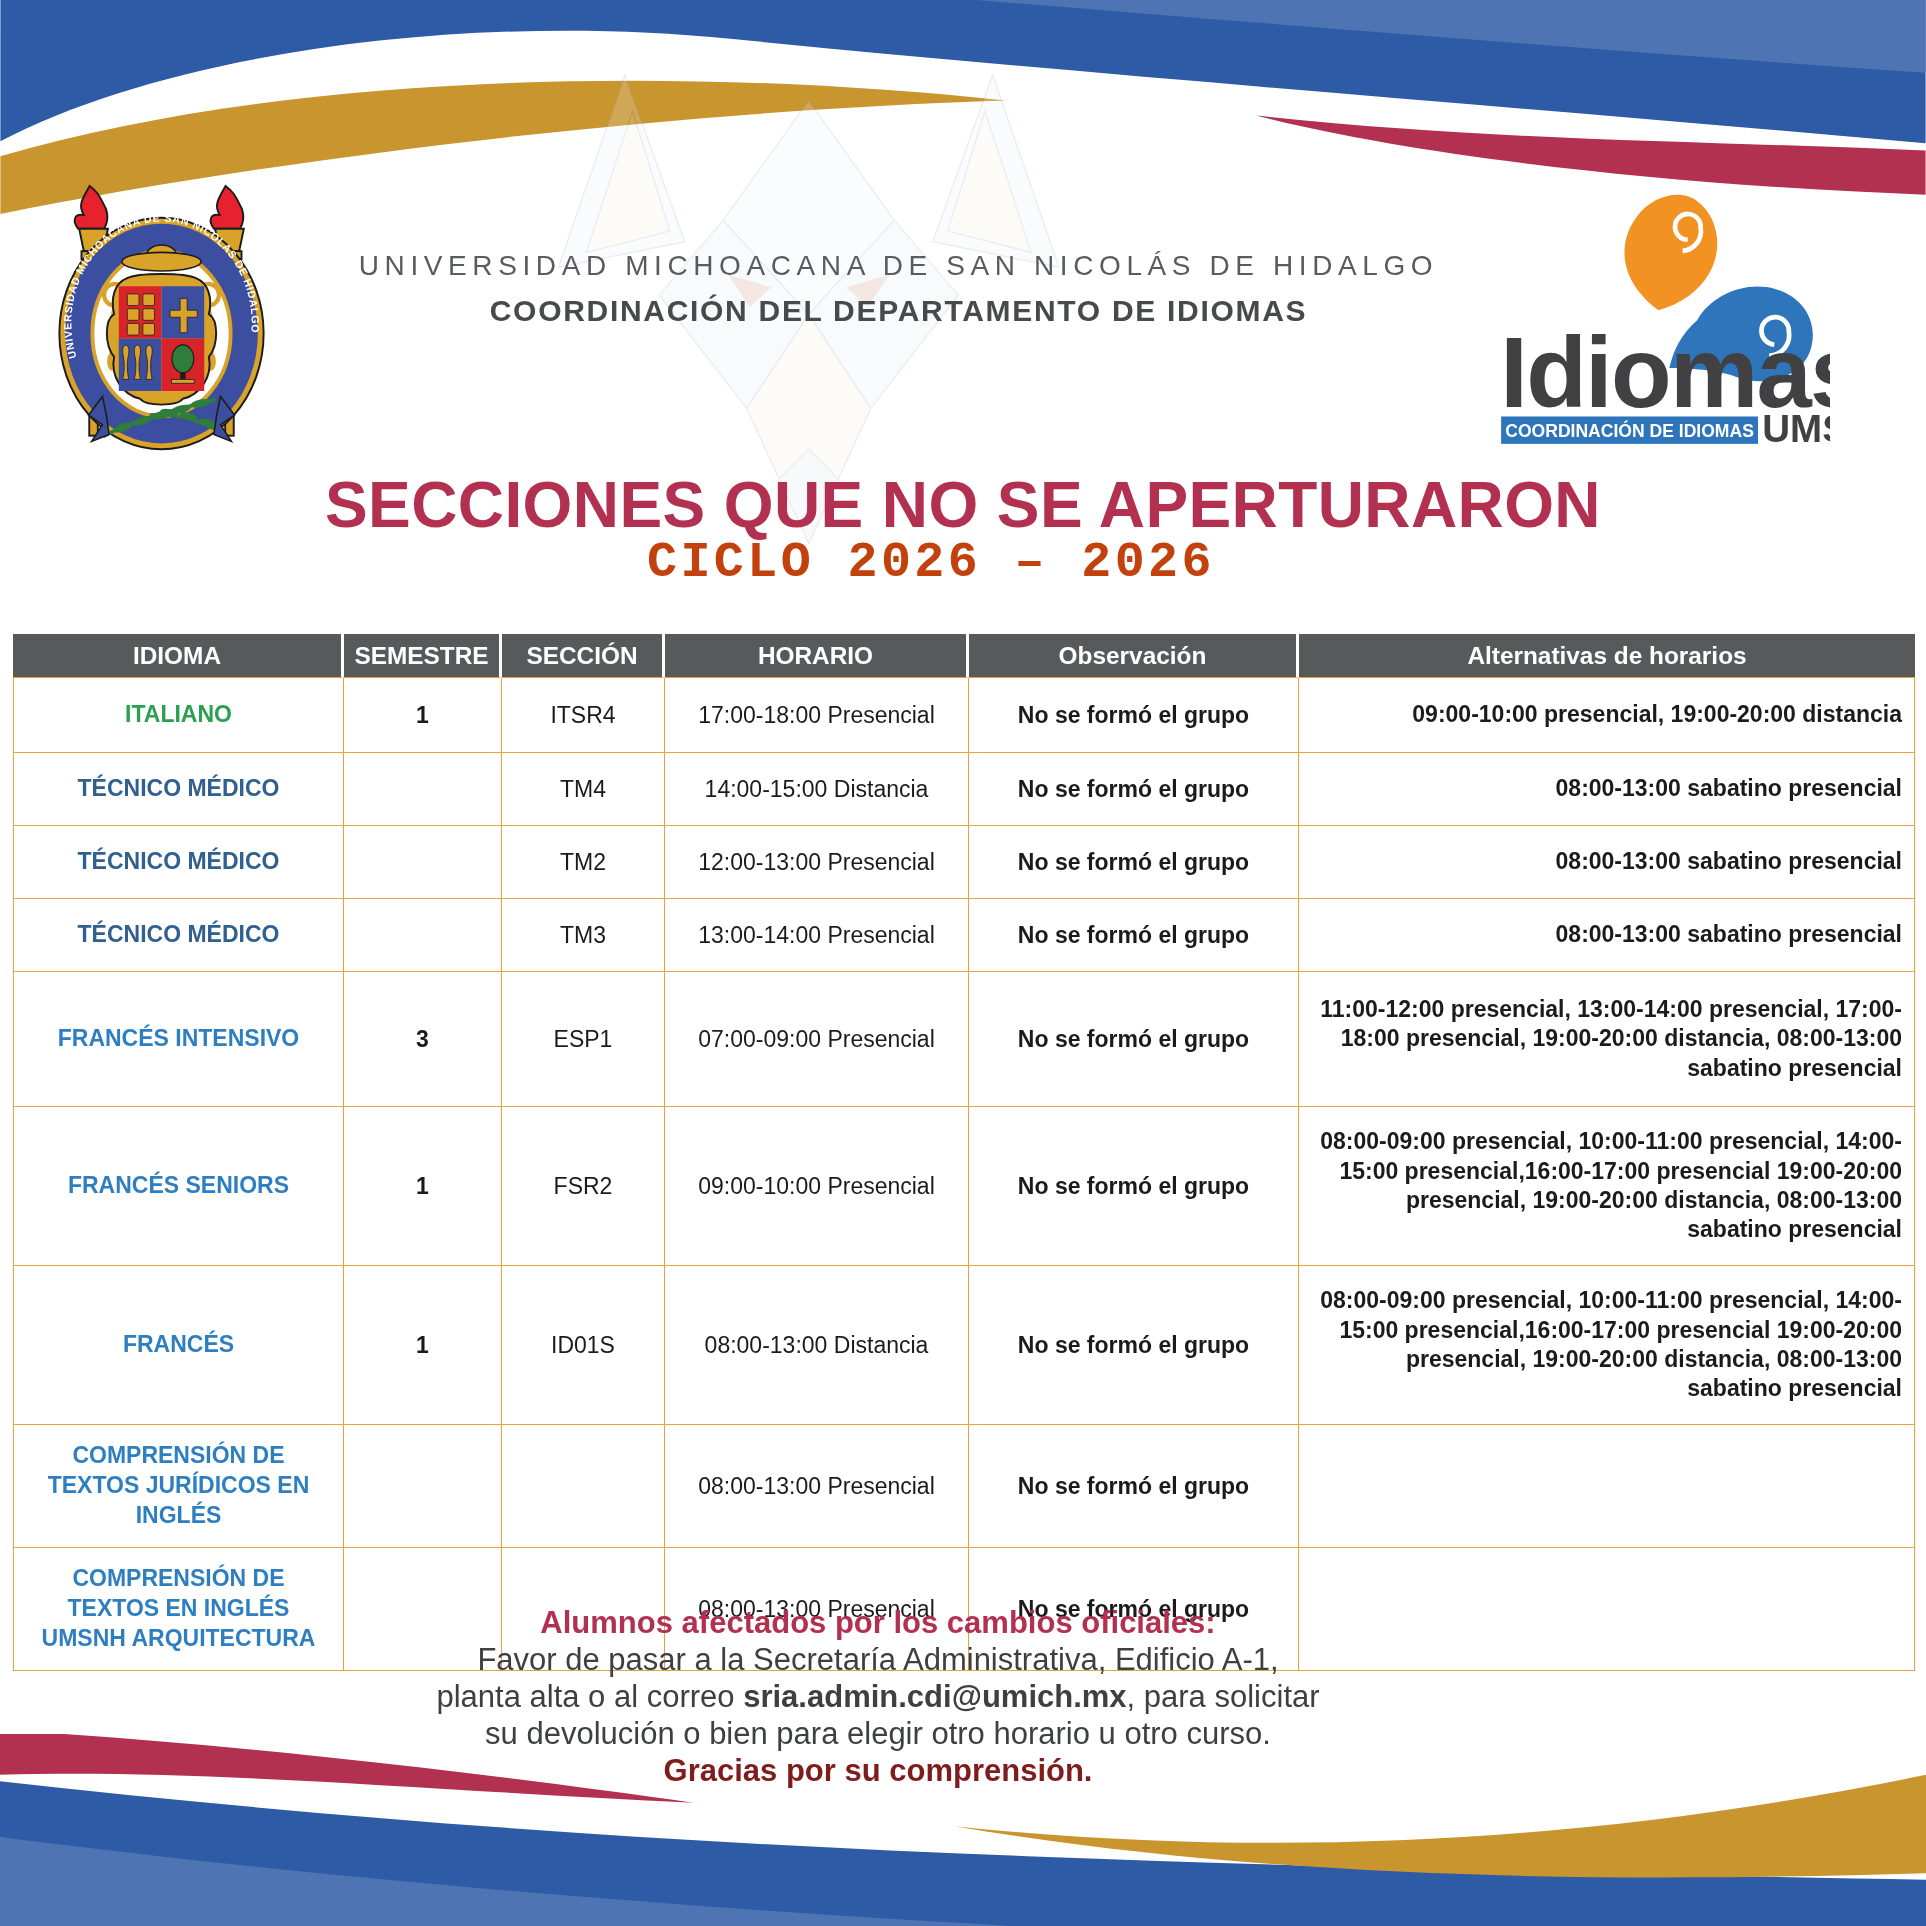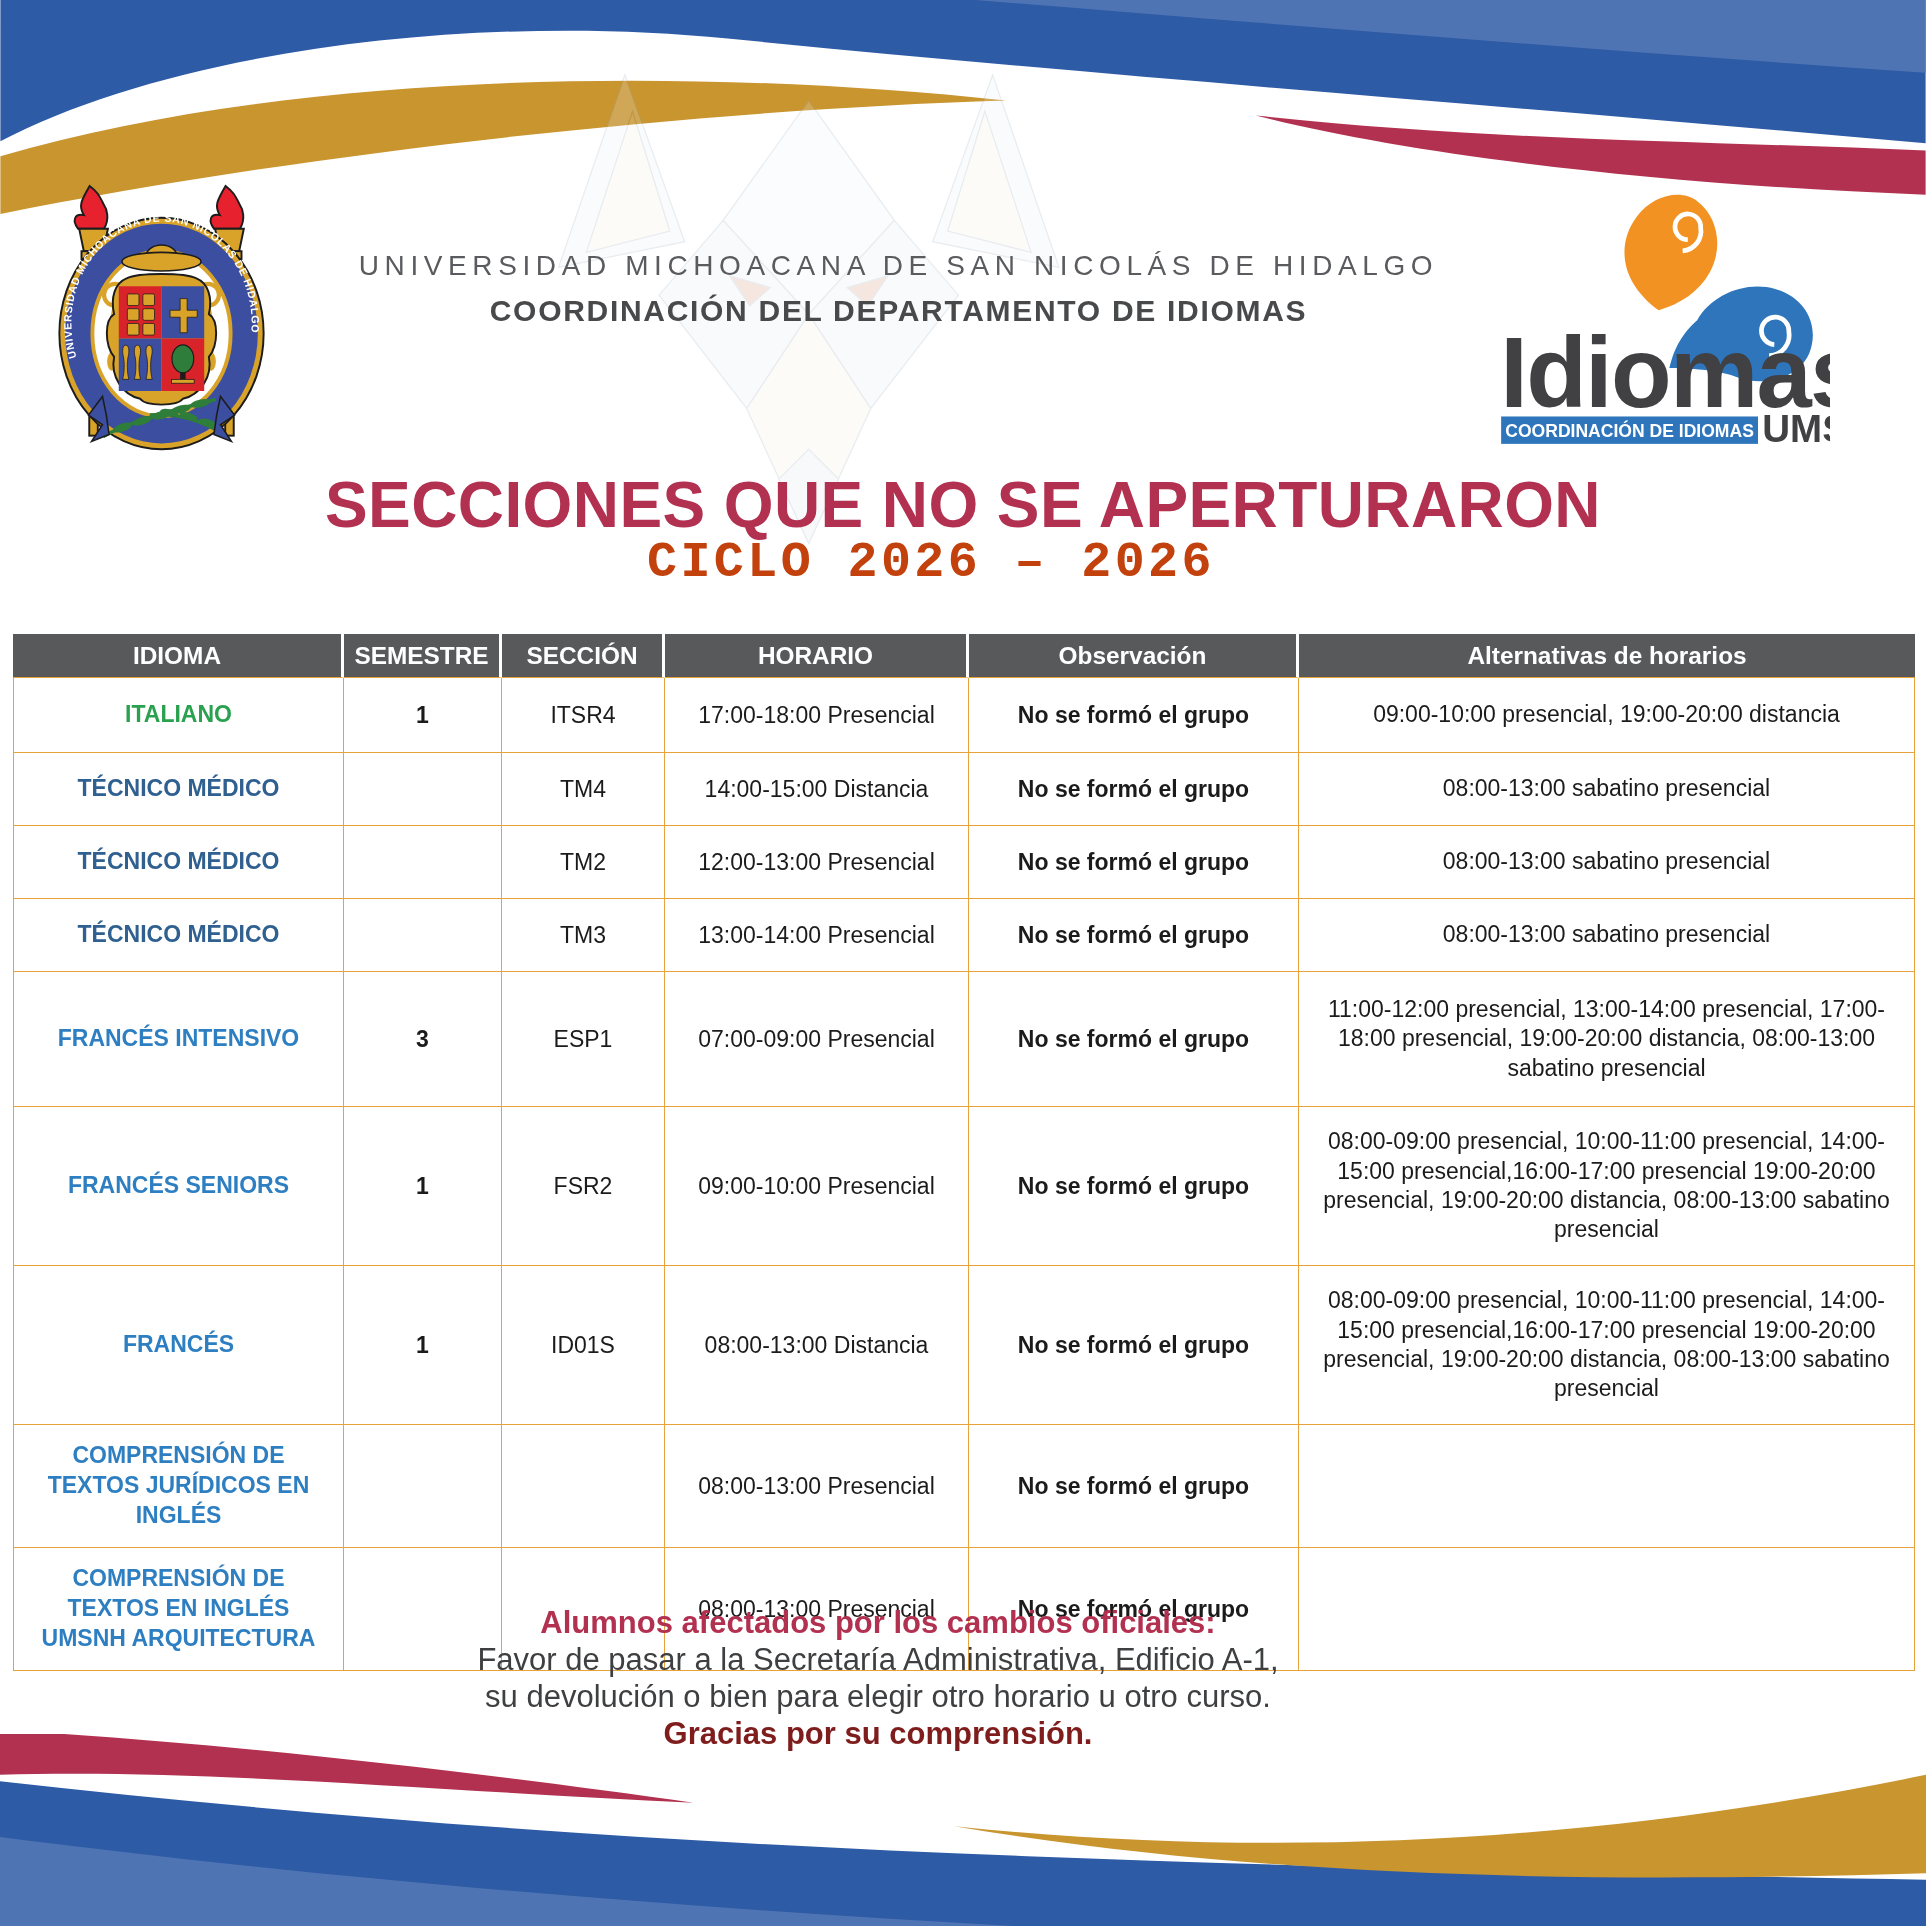--- a/index.html
+++ b/index.html
@@ -70,21 +70,21 @@
   .schedule-table tbody tr:nth-child(8) td { height:110px; }
   .schedule-table tbody tr:nth-child(9) td { height:110px; }
   .cell-idioma { font-weight:bold; text-align:center; padding:0 23px !important; line-height:1.3; }
   .cell-idioma.green  { color:#2aa14f; }
   .cell-idioma.steel  { color:#30608f; }
   .cell-idioma.bright { color:#2e7fc2; }
   .cell-semestre { font-weight:bold; text-align:center; }
   .cell-seccion  { text-align:center; }
   .cell-horario  { text-align:center; }
   .cell-observacion { font-weight:bold; color:#2f9e57; text-align:center; }
-  .cell-alternativas { text-align:center; padding:6px 12px !important; font-size:23.5px; line-height:1.28; }
+  .cell-alternativas { text-align:right; padding:6px 12px !important; font-size:23.5px; line-height:1.28;font-weight:bold; }
 
   
   .footer-block { left:0; top:1604px; width:1756px; text-align:center; }
   .footer-line { font-size:31px; line-height:37px; color:#3e3f41; }
   .footer-line.f1 { color:#b23150; font-weight:bold; }
   .footer-line.f5 { color:#7f1d1d; font-weight:bold; }
   .email { font-weight:bold; }
 </style>
 </head>
 <body>
@@ -304,20 +304,21 @@
           <td class="cell-horario">08:00-13:00 Presencial</td>
           <td class="cell-observacion">No se formó el grupo</td>
           <td class="cell-alternativas"></td>
         </tr>
       </tbody>
   </table>
 
   <div class="abs footer-block">
     <div class="footer-line f1">Alumnos afectados por los cambios oficiales:</div>
     <div class="footer-line">Favor de  pasar a la Secretaría Administrativa, Edificio A-1,</div>
+    <div class="footer-line"><span>planta alta o al correo </span><span class="email">sria.admin.cdi@umich.mx</span><span>, para solicitar</span></div>
     <div class="footer-line">su devolución o bien para elegir otro horario u otro curso.</div>
     <div class="footer-line f5">Gracias por su comprensión.</div>
   </div>
 
   <svg id="bottom-band" class="abs" width="1926" height="193" viewBox="0 0 4500 450">
     <path d="M0,-10 C600,25 1150,95 1620,160 C1050,135 480,80 0,95 Z" fill="#b23150"></path>
     <path d="M0,110 C800,200 1600,255 2400,285 C3200,315 3900,330 4500,340 L4500,450 L0,450 Z" fill="#2e5ba6"></path>
     <path d="M0,240 C700,330 1500,400 2400,450 L0,450 Z" fill="#4f74b4"></path>
     <path d="M4500,95 C3700,260 2950,290 2230,215 C3000,345 3800,345 4500,325 Z" fill="#c9952f"></path>
   </svg>

